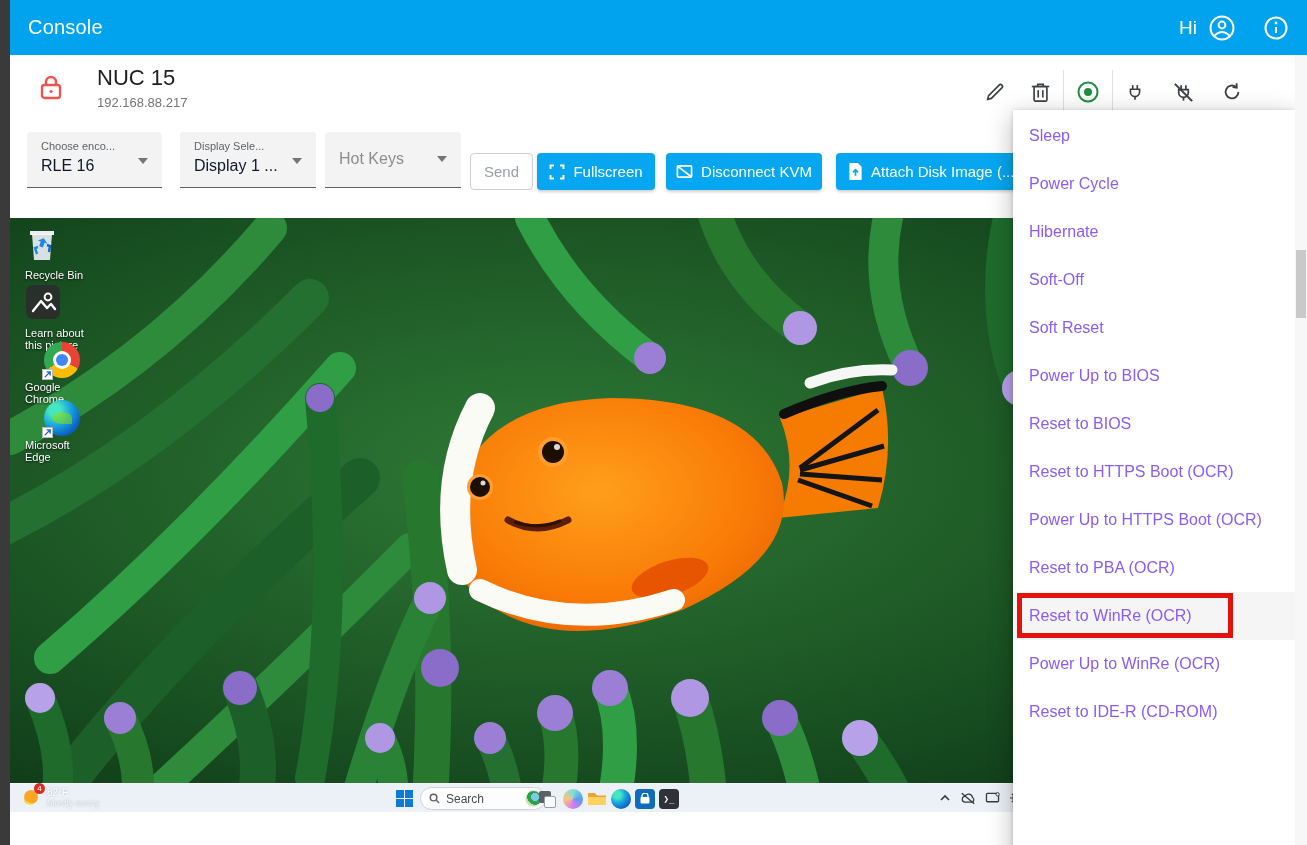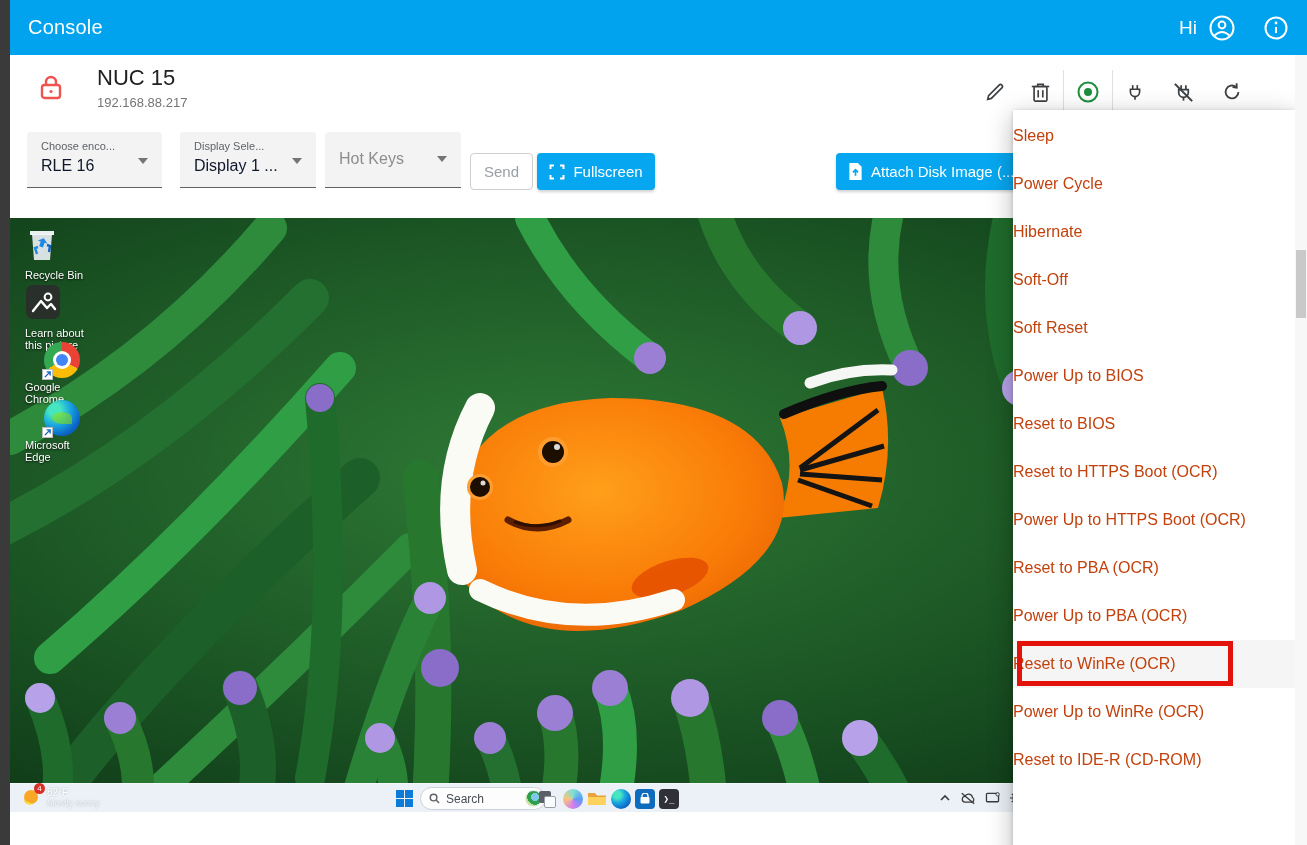--- a/index.html
+++ b/index.html
@@ -78,22 +78,22 @@
   .tview-f { position:absolute; left:7px; top:7px; width:12px; height:12px; background:#fafcfe; border:1px solid #9aa0a6; border-radius:2px; }
   .store { border-radius:4px; background:#0f6cbd; display:flex; align-items:center; justify-content:center; }
   .term { border-radius:4px; background:#2f3136; color:#fff; font-size:9px; display:flex; align-items:center; justify-content:center; font-family:"DejaVu Sans Mono", monospace; }
   .tray { position:absolute; right:272px; top:7px; display:flex; gap:9px; align-items:center; }
   .tray svg { cursor:pointer; }
 
   
   .menu-panel { position:absolute; left:1013px; top:110px; width:282px; height:760px; background:#fff; z-index:50;
                 box-shadow:0 6px 24px rgba(0,0,0,.28), 0 1px 4px rgba(0,0,0,.18); }
   .menu-list { list-style:none; padding-top:2px; }
-  .menu-item { position:relative; height:48px; display:flex; align-items:center; padding-left:0;
-               font-size:16px; color:#c2410c; cursor:pointer; white-space:nowrap; }
+  .menu-item { position:relative; height:48px; display:flex; align-items:center; padding-left:16px;
+               font-size:16px; color:#8b5cf6; cursor:pointer; white-space:nowrap; }
   .menu-item.highlighted { background:#f5f5f5; }
   .redbox-item { position:absolute; left:4px; top:1px; width:216px; height:45px; border:5px solid #e3120b; pointer-events:none; }
 
   
   .pg-scroll { position:absolute; right:0; top:55px; width:12px; height:790px; background:#f7f7f7; z-index:70; }
   .pg-thumb { position:absolute; left:1px; top:195px; width:10px; height:68px; background:#c9c9c9; }
 </style>
 </head>
 <body>
 
@@ -211,20 +211,29 @@
         <svg width="16" height="16" viewBox="0 0 16 16" fill="none" stroke="#fff" stroke-width="2">
           <path d="M1.5 5 V1.5 H5"></path>
             <path d="M11 1.5 H14.5 V5"></path>
             <path d="M14.5 11 V14.5 H11"></path>
             <path d="M5 14.5 H1.5 V11"></path>
         </svg>
       </span>
       <span>Fullscreen</span>
     </button>
 
+    <button class="btn btn-primary btn-dis">
+      <span style="display:flex">
+        <svg width="17" height="16" viewBox="0 0 18 16" fill="none" stroke="#fff" stroke-width="1.8">
+          <rect x="1.5" y="1.5" width="15" height="12" rx="1"></rect>
+          <line x1="2" y1="2" x2="16.5" y2="13.3"></line>
+        </svg>
+      </span>
+      <span>Disconnect KVM</span>
+    </button>
 
     <button class="btn btn-primary btn-att">
       <span style="display:flex">
         <svg width="15" height="17" viewBox="0 0 15 18" fill="#fff">
           <path d="M1 0 h9 l4 4 v14 h-13 Z" fill="#fff"></path>
           <path d="M7.5 13.5 V7.5 M4.8 10 L7.5 7.2 L10.2 10" stroke="#06a7f0" stroke-width="1.8" fill="none"></path>
         </svg>
       </span>
       <span>Attach Disk Image (...</span>
     </button>
@@ -486,23 +495,20 @@
         </li>
       <li class="menu-item">
           <span>Reset to HTTPS Boot (OCR)</span>
         </li>
       <li class="menu-item">
           <span>Power Up to HTTPS Boot (OCR)</span>
         </li>
       <li class="menu-item">
           <span>Reset to PBA (OCR)</span>
         </li>
-      <li class="menu-item">
-          <span>Power Up to PBA (OCR)</span>
-        </li>
       <li class="menu-item highlighted">
         <span>Reset to WinRe (OCR)</span>
         <span class="redbox-item"></span>
       </li>
       <li class="menu-item">
           <span>Power Up to WinRe (OCR)</span>
         </li>
       <li class="menu-item">
           <span>Reset to IDE-R (CD-ROM)</span>
         </li>

